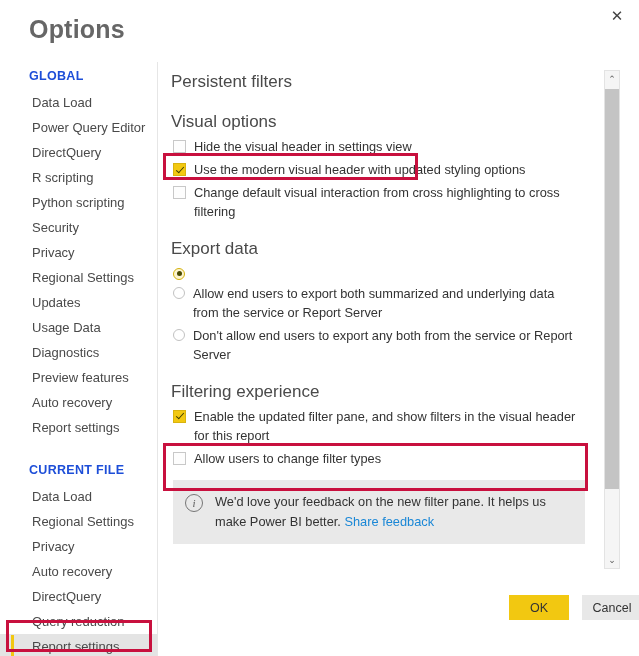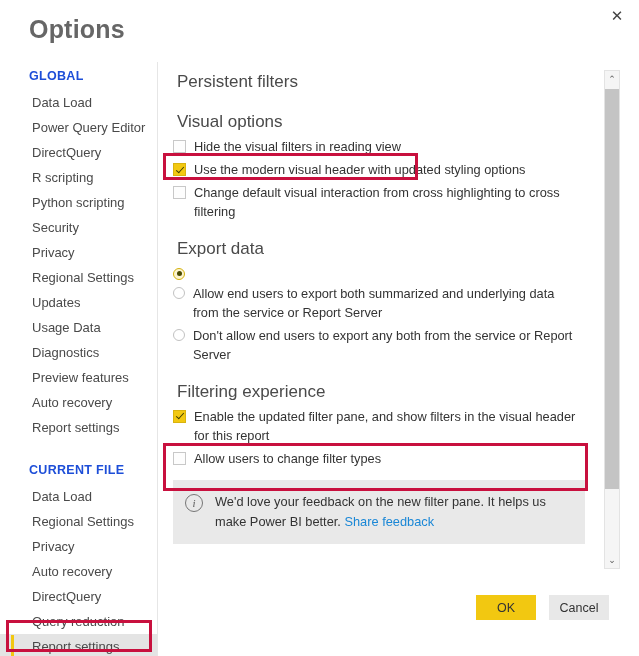--- a/index.html
+++ b/index.html
@@ -118,21 +118,21 @@
     height: 516px;
     overflow: hidden;
     box-sizing: border-box;
   }
 
   .section-title {
     font-size: 17px;
     font-weight: 400;
     color: #4a4a4a;
     margin: 12px 0 3px 0;
-    padding-left: 18px;
+    padding-left: 12px;
     line-height: 24px;
   }
   .section-title.first { margin-top: 8px; }
   .section-title.spaced { margin-top: 16px; }
 
   .option-row {
     display: flex;
     align-items: flex-start;
     padding-left: 14px;
     margin-bottom: 4px;
@@ -306,20 +306,21 @@
   }
   .btn {
     position: absolute;
     height: 25px;
     font-size: 12.5px;
     font-family: "Liberation Sans", sans-serif;
     border: none;
     cursor: pointer;
     color: #333333;
     padding: 4px;
+    margin-left: 33px;
   }
   .btn-ok {
     left: 476px;
     top: 0;
     width: 60px;
     background: #f2c811;
   }
   .btn-cancel {
     left: 549px;
     top: 0;
@@ -410,21 +411,21 @@
 
 <div class="content">
 
   <div class="section-title first">Persistent filters</div>
 
 
   <div class="section-title spaced">Visual options</div>
 
   <div class="option-row">
     <span class="cb"></span>
-    <span class="opt-text">Hide the visual filters in reading view</span>
+    <span class="opt-text">Hide the visual header in settings view</span>
   </div>
 
   <div class="option-row">
     <span class="cb checked"></span>
     <span class="opt-text">Use the modern visual header with updated styling options</span>
   </div>
 
   <div class="option-row">
     <span class="cb"></span>
     <span class="opt-text">Change default visual interaction from cross highlighting to cross filtering</span>

